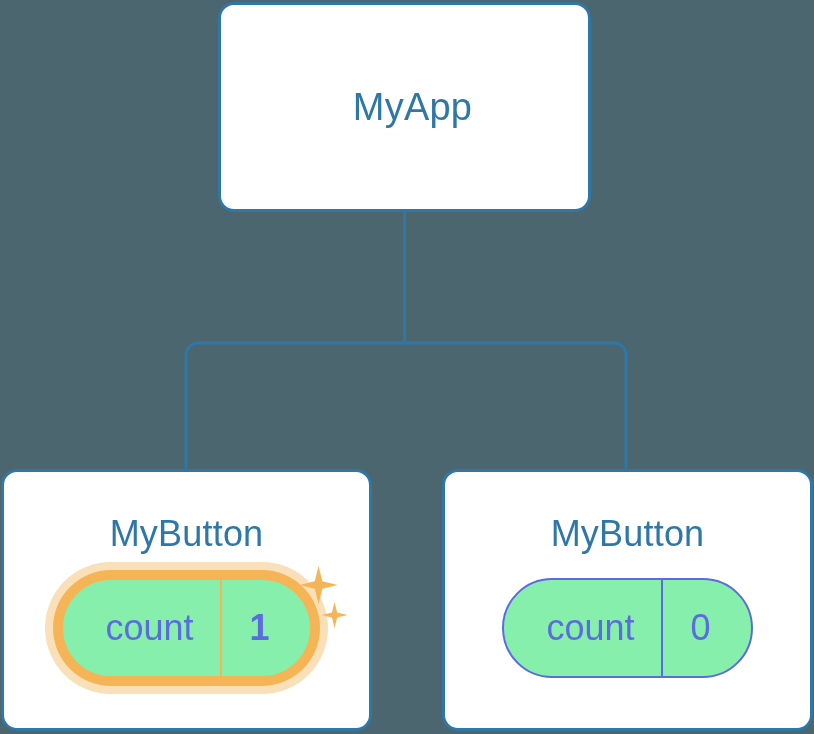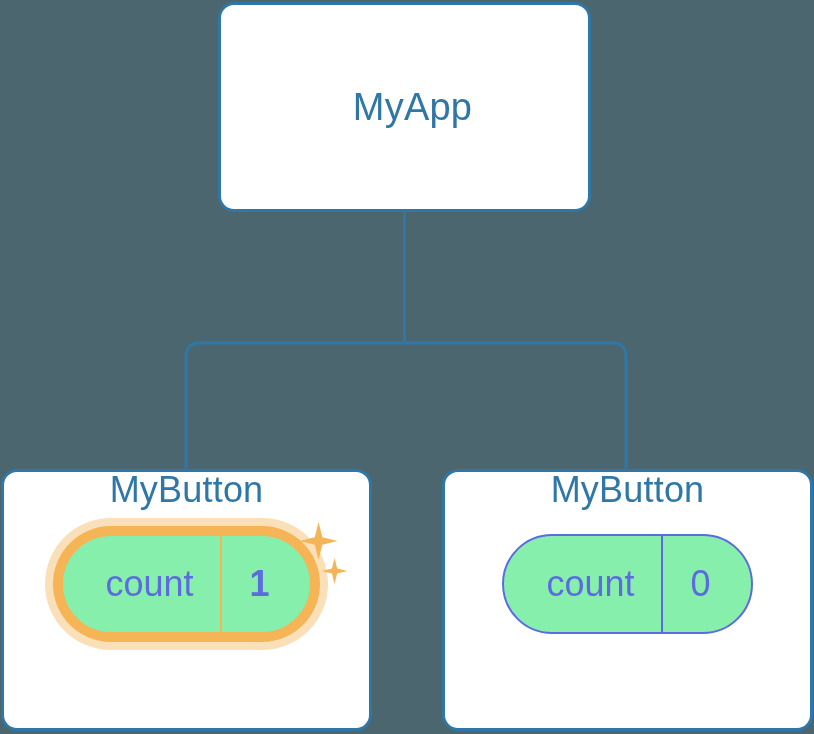--- a/index.html
+++ b/index.html
@@ -44,20 +44,21 @@
     left: 218px;
     top: 2px;
     width: 373px;
     height: 210px;
     justify-content: center;
     padding-left: 16px;
   }
   .node-child {
     top: 469px;
     height: 262px;
+    padding-top: 44px;
     border-bottom-left-radius: 16px;
     border-bottom-right-radius: 16px;
   }
   .node-child-left {
     left: 1px;
     width: 371px;
   }
   .node-child-right {
     left: 442px;
     width: 371px;

